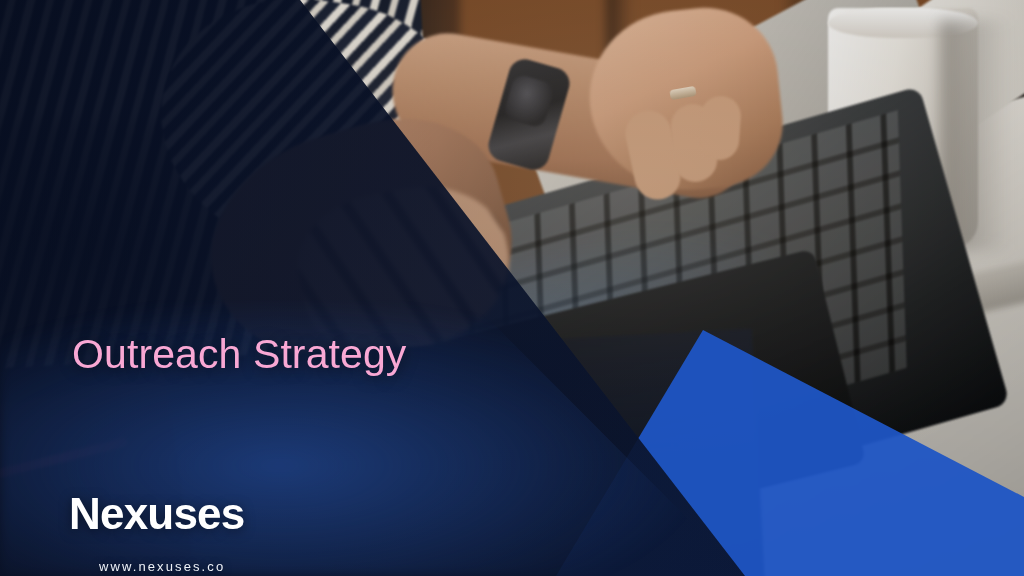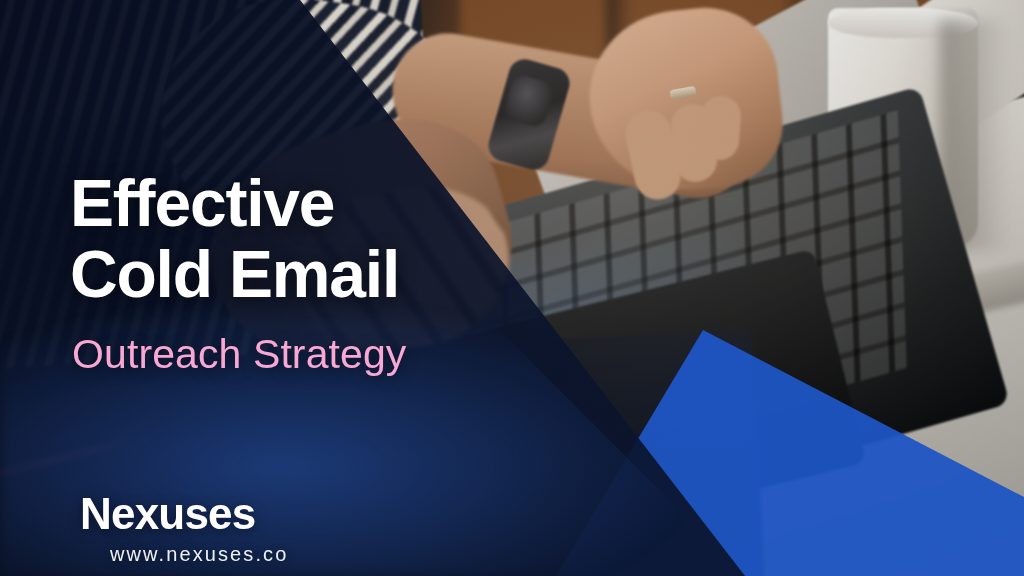--- a/index.html
+++ b/index.html
@@ -300,34 +300,34 @@
   .subhead {
     position: absolute; left: 72px; top: 331px;
     color: #f9a8d4;
     font-size: 41px;
     font-weight: 300;
     letter-spacing: .1px;
     text-shadow: 0 2px 14px rgba(0,0,0,.55);
   }
 
   
-  .logo-wrap { position: absolute; left: 80px; top: 492px; }
+  .logo-wrap { position: absolute; left: 69px; top: 492px; }
   .logo-word {
     color: #ffffff;
     font-size: 44px;
     font-weight: 700;
     letter-spacing: -.8px;
     line-height: 1;
     text-shadow: 0 2px 12px rgba(0,0,0,.5);
   }
   .logo-url {
-    margin-top: 7px;
+    margin-top: 23px;
     margin-left: 30px;
     color: #eef2f8;
-    font-size: 20px;
+    font-size: 13px;
     font-weight: 400;
     letter-spacing: 2.1px;
     text-shadow: 0 1px 8px rgba(0,0,0,.5);
   }
 </style>
 </head>
 <body>
 
 <div id="banner">
 
@@ -374,22 +374,20 @@
     <div class="pen"></div>
 
     <div class="photo-grade"></div>
   </div>
 
   <div class="band-bright"></div>
   <div class="band-navy"></div>
   <div class="band-navy-soft"></div>
   <div class="navy-sheen"></div>
 
-  <div class="headline">Effective
-Cold Email</div>
 
   <div class="subhead">Outreach Strategy</div>
 
   <div class="logo-wrap">
     <div class="logo-word">Nexuses</div>
     <div class="logo-url">www.nexuses.co</div>
   </div>
 
 </div>
 

